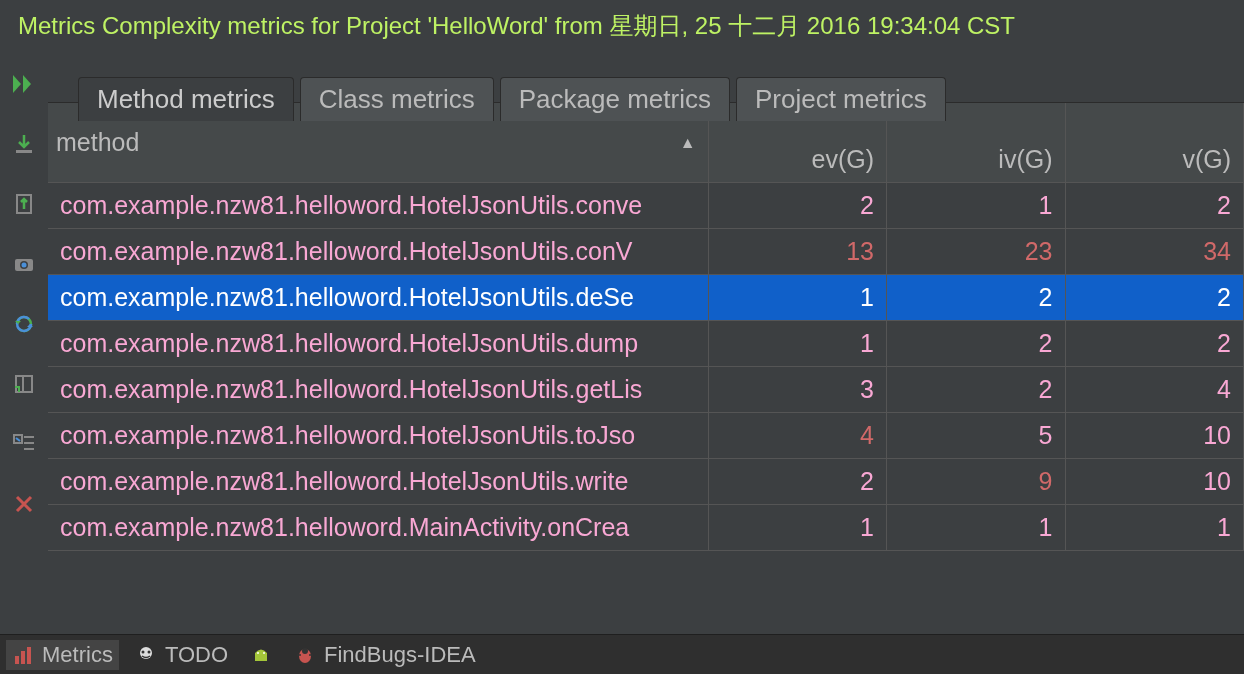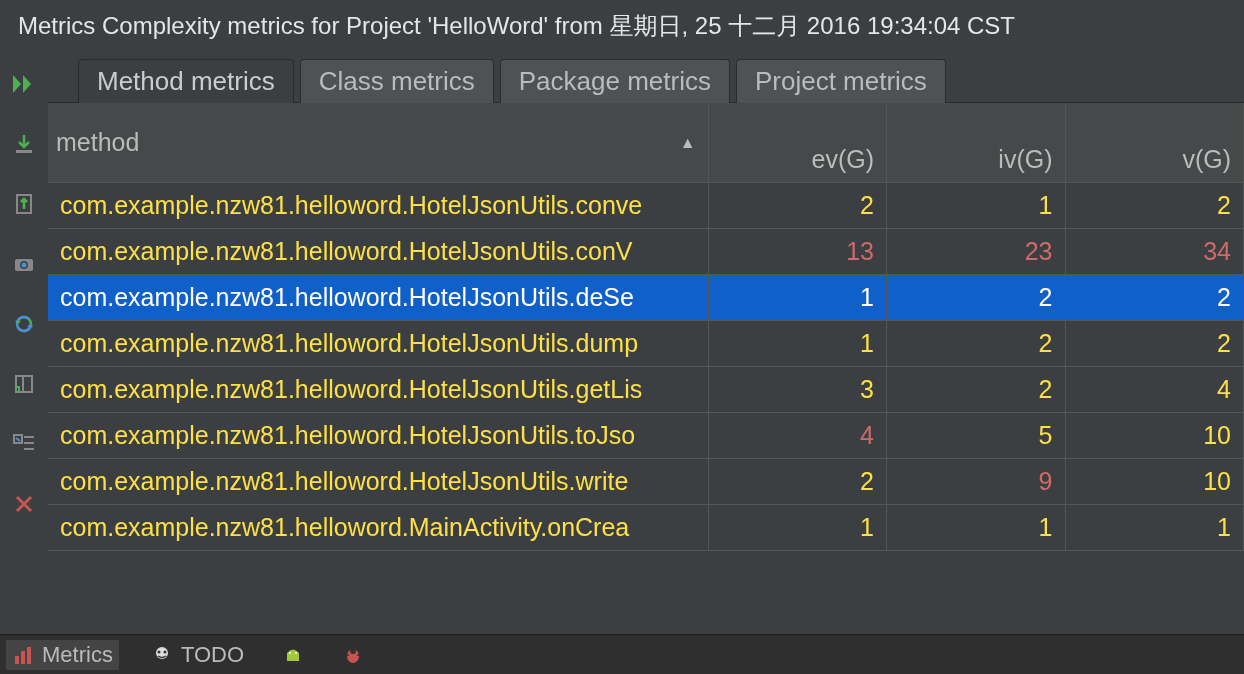--- a/index.html
+++ b/index.html
@@ -9,21 +9,21 @@
   background: #3c3f41;
   font-family: "Segoe UI", Arial, sans-serif;
   color: #bbbbbb;
   overflow: hidden;
   display: flex;
   flex-direction: column;
 }
 .header-title {
   padding: 10px 18px;
   font-size: 24px;
-  color: #e5e5e5;
+  color: #bef264;
   background: #3c3f41;
 }
 .main-area {
   flex: 1;
   display: flex;
   overflow: hidden;
 }
 .toolbar {
   width: 48px;
   background: #3c3f41;
@@ -58,21 +58,21 @@
   padding: 6px 18px 6px 18px;
   font-size: 26px;
   color: #bbbbbb;
   background: #4e5254;
   border: 1px solid #2b2b2b;
   border-bottom: none;
   border-top-left-radius: 4px;
   border-top-right-radius: 4px;
   cursor: pointer;
   position: relative;
-  top: 1px;
+  top: 19px;
 }
 .tab.active {
   background: #3c3f41;
   color: #cccccc;
   z-index: 2;
 }
 .table-wrap {
   flex: 1;
   overflow: hidden;
   border-top: 1px solid #2b2b2b;
@@ -82,21 +82,21 @@
   width: 100%;
   border-collapse: collapse;
   table-layout: fixed;
 }
 th, td {
   border-right: 1px solid #555;
   border-bottom: 1px solid #555;
   padding: 8px 12px;
   font-size: 25px;
   text-align: right;
-  color: #fde047;
+  color: #f9a8d4;
   white-space: nowrap;
   overflow: hidden;
   text-overflow: clip;
 }
 th {
   background: #45494a;
   font-weight: normal;
   color: #bbbbbb;
   height: 44px;
 }
@@ -119,21 +119,21 @@
 }
 .th-inner.left { justify-content: space-between; }
 .th-inner.right { justify-content: flex-end; margin-top: 34px; }
 .bottom-bar {
   height: 40px;
   background: #2f2f2f;
   border-top: 1px solid #1f1f1f;
   display: flex;
   align-items: center;
   padding: 0 6px;
-  gap: 26px;
+  gap: 10px;
   font-size: 22px;
   color: #bbbbbb;
 }
 .bottom-item {
   display: flex;
   align-items: center;
   gap: 8px;
   cursor: pointer;
   padding: 2px 6px;
 }
@@ -337,14 +337,15 @@
   </div>
   <div class="bottom-item">
     <span class="icon-slot">
       <svg width="20" height="20" viewBox="0 0 20 20">
           <ellipse cx="10" cy="11" rx="6" ry="7" fill="#c75450"></ellipse>
           <circle cx="10" cy="6" r="3" fill="#333"></circle>
           <line x1="2" y1="10" x2="6" y2="10" stroke="#333" stroke-width="1.5"></line>
           <line x1="14" y1="10" x2="18" y2="10" stroke="#333" stroke-width="1.5"></line>
         </svg>
     </span>
+    <span>FindBugs-IDEA</span>
   </div>
 </div>
 
 </body></html>

